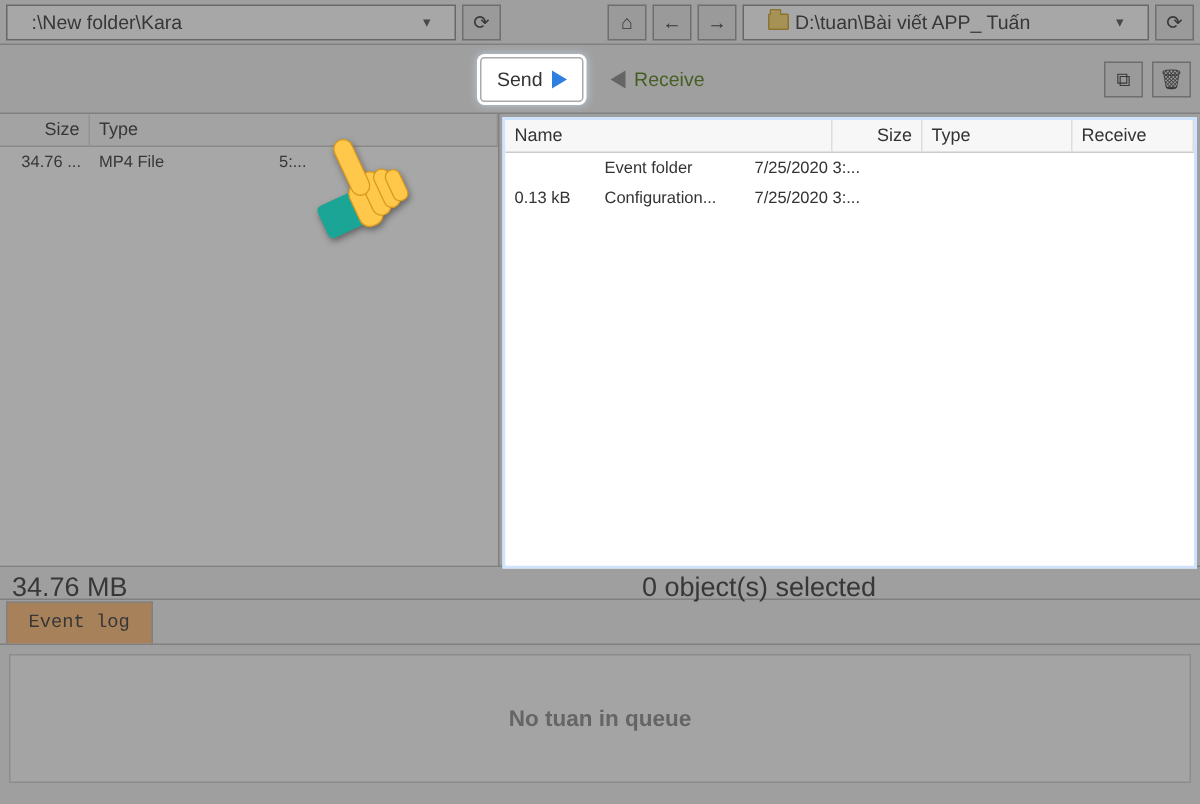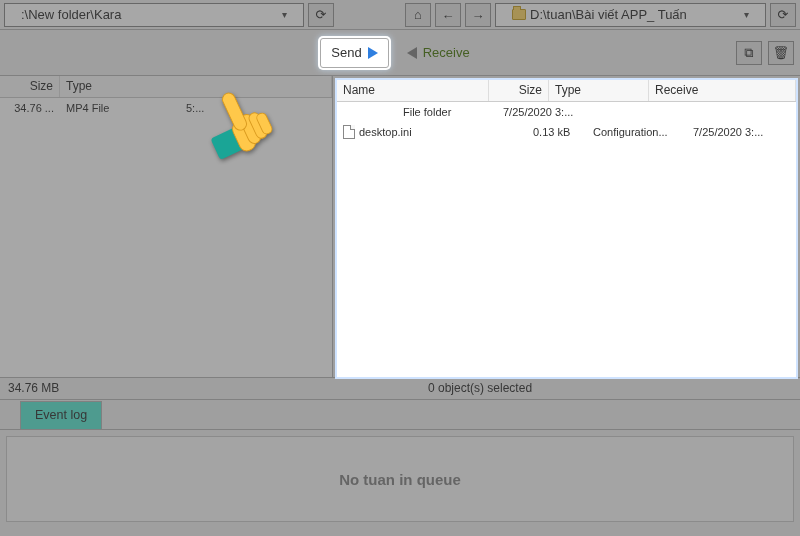--- a/index.html
+++ b/index.html
@@ -32,27 +32,27 @@
   .pane.right { flex: 1; background: #fff; border: 2px solid #cfe3ff; margin: 2px; }
   .cols { display: flex; height: 22px; border-bottom: 1px solid #ccc; background: #f7f7f7; font-size: 12px; }
   .col { padding: 3px 6px; border-right: 1px solid #ddd; overflow: hidden; white-space: nowrap; text-overflow: ellipsis; }
   .rows { flex: 1; background: #fff; overflow: hidden; }
   .row { display: flex; height: 20px; align-items: center; font-size: 11px; }
   .cell { padding: 0 6px; overflow: hidden; white-space: nowrap; text-overflow: ellipsis; }
   .file-glyph { width: 12px; height: 14px; background: #fff; border: 1px solid #888; position: relative; margin-right: 4px; }
   .file-glyph::after { content: ""; position: absolute; top: -1px; right: -1px; width: 4px; height: 4px; background: #f7f7f7; border-left: 1px solid #888; border-bottom: 1px solid #888; }
 
   
-  .status-row { height: 22px; display: flex; border-bottom: 1px solid #b8b8b8; font-size: 12px; }
+  .status-row { height: 22px; display: flex; border-bottom: 1px solid #b8b8b8; font-size: 18px; }
   .status-cell { padding: 3px 8px; }
   .status-cell.left { width: 420px; }
 
   
   .tabs-row { height: 30px; display: flex; align-items: flex-end; border-bottom: 1px solid #b8b8b8; }
-  .tab { height: 28px; padding: 6px 14px 0; border: 1px solid #b8b8b8; border-bottom: none; margin-left: 20px; background: #5eead4; font-size: 12.5px; }
+  .tab { height: 28px; padding: 6px 14px 0; border: 1px solid #b8b8b8; border-bottom: none; margin-left: 4px; background: #fdba74; font-size: 12.5px; font-family: Liberation Mono, monospace; }
 
   
   .queue { flex: 1; background: #fafafa; border: 1px solid #ccc; margin: 6px; height: 86px; display: flex; align-items: center; justify-content: center; color: #888; font-weight: 600; font-size: 15px; }
 
   
   .dim { position: absolute; inset: 0; background: rgba(60,60,60,0.45); pointer-events: none; }
   .undim { position: relative; z-index: 2; }
   .pane.right.undim { background: #fff; }
   .sendbtn.undim { background: #fff; }
 
@@ -120,36 +120,32 @@
       <div class="row">
         <div class="cell" style="width:60px;text-align:right">34.76 ...</div>
         <div class="cell" style="width:120px">MP4 File</div>
         <div class="cell" style="flex:1">5:...</div>
       </div>
     </div>
   </div>
 
   <div class="pane right undim">
     <div class="cols">
-      <div class="col" style="width:152px">Name</div>
+      <div class="col" style="width:218px">Name</div>
       <div class="col" style="width:60px;text-align:right">Size</div>
       <div class="col" style="width:100px">Type</div>
       <div class="col" style="flex:1">Receive</div>
     </div>
     <div class="rows">
       <div class="row">
         <div class="cell" style="width:60px;text-align:right"></div>
-        <div class="cell" style="width:100px">File folder</div>
+        <div class="cell" style="width:100px">Event folder</div>
         <div class="cell" style="flex:1">7/25/2020 3:...</div>
       </div>
       <div class="row">
-        <div class="cell" style="width:190px;display:flex;align-items:center">
-          <span class="file-glyph"></span>
-          <span>desktop.ini</span>
-        </div>
         <div class="cell" style="width:60px;text-align:left">0.13 kB</div>
         <div class="cell" style="width:100px">Configuration...</div>
         <div class="cell" style="flex:1">7/25/2020 3:...</div>
       </div>
     </div>
   </div>
 </div>
 
 <div class="status-row">
   <div class="status-cell left">34.76 MB</div>

